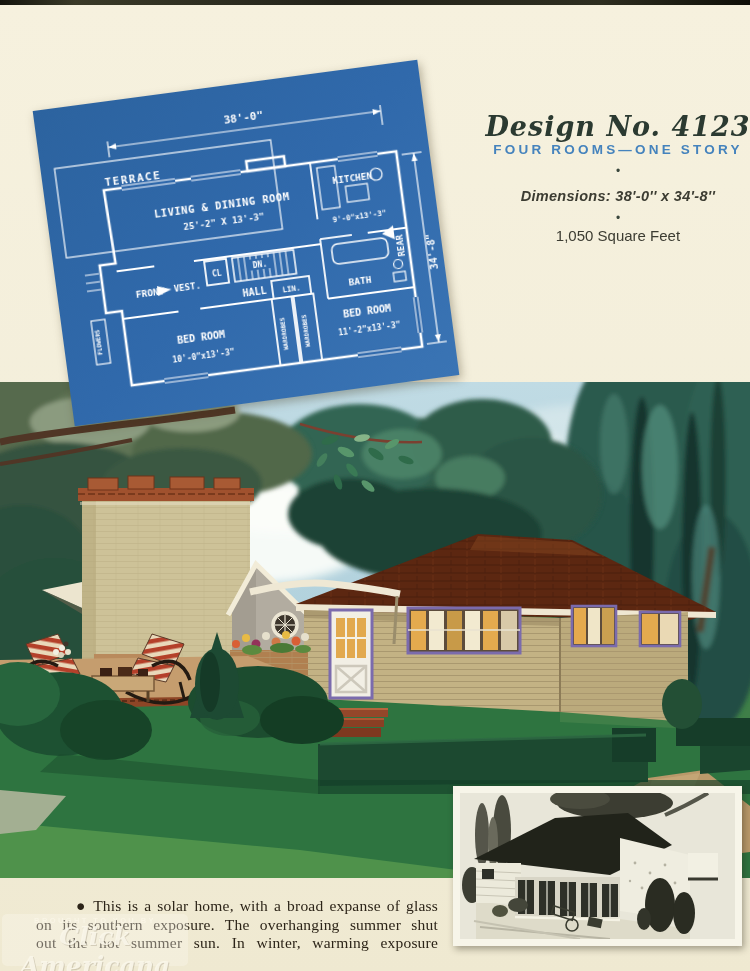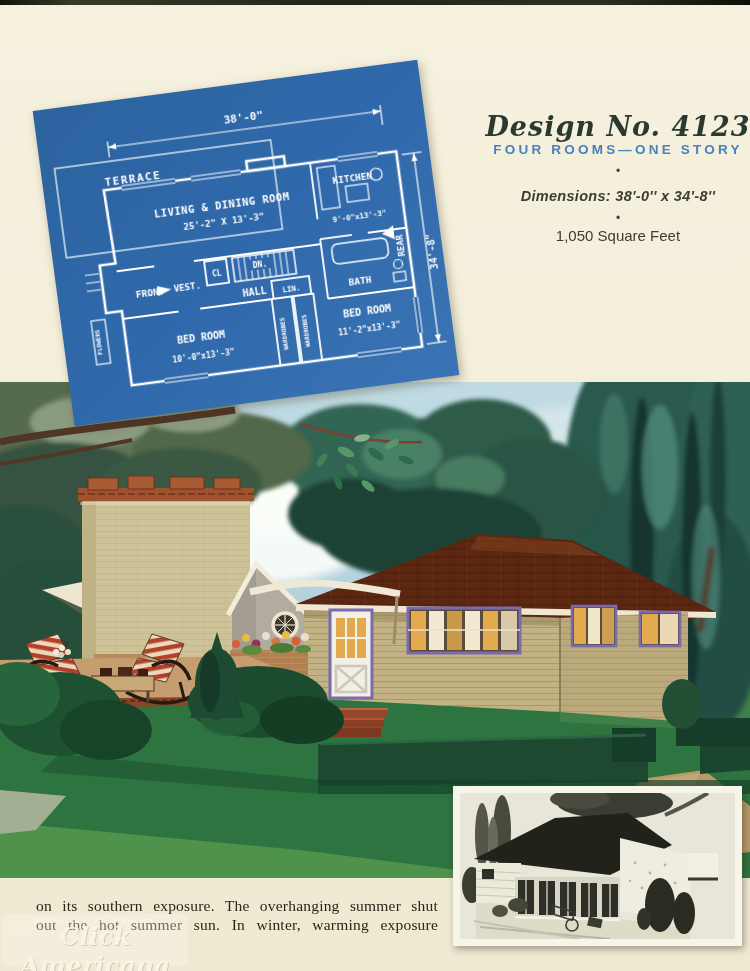--- a/index.html
+++ b/index.html
@@ -550,20 +550,21 @@
         <rect x="128" y="125" width="14" height="9" fill="#3a3c30" transform="rotate(12 135 129)"></rect>
         <ellipse cx="58" cy="112" rx="10" ry="7" fill="#44463a"></ellipse>
         <ellipse cx="40" cy="118" rx="8" ry="6" fill="#50523f"></ellipse>
         <path d="M20,134 L150,146" stroke="#b8b5a4" stroke-width="2"></path>
         <path d="M14,128 L120,146" stroke="#c5c2b1" stroke-width="2"></path>
       </g>
     </svg>
   </div>
 
   <div class="caption">
+    <div class="cap-line first">● This is a solar home, with a broad expanse of glass</div>
     <div class="cap-line">on its southern exposure. The overhanging summer shut</div>
     <div class="cap-line">out the hot summer sun. In winter, warming exposure</div>
   </div>
 
   <div class="watermark">
     <div class="wm-line1">BROUGHT TO YOU BY</div>
     <div class="wm-line2">Click Americana</div>
 
   </div>
 </div>

